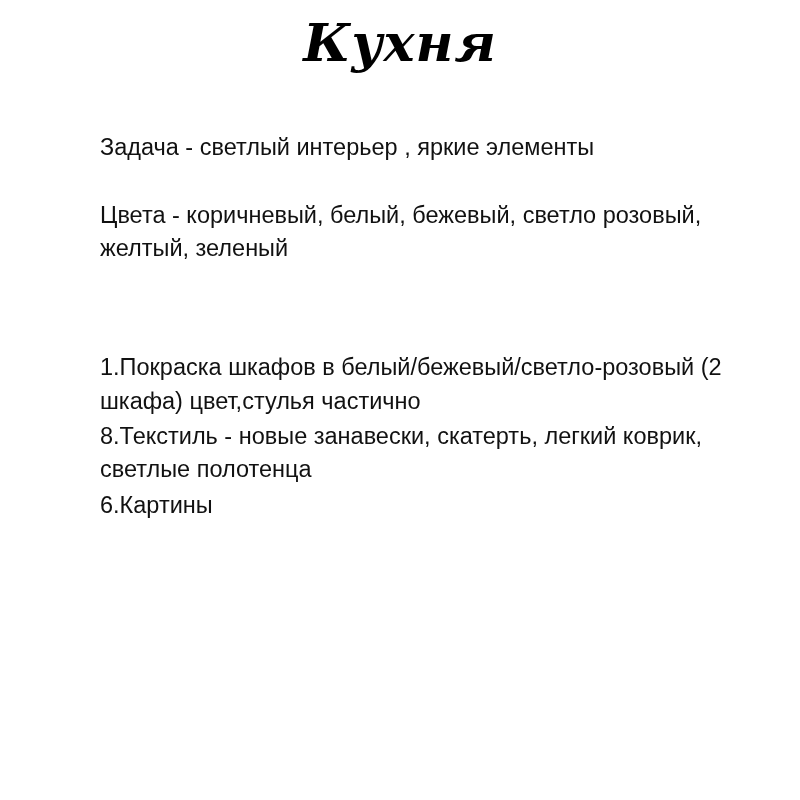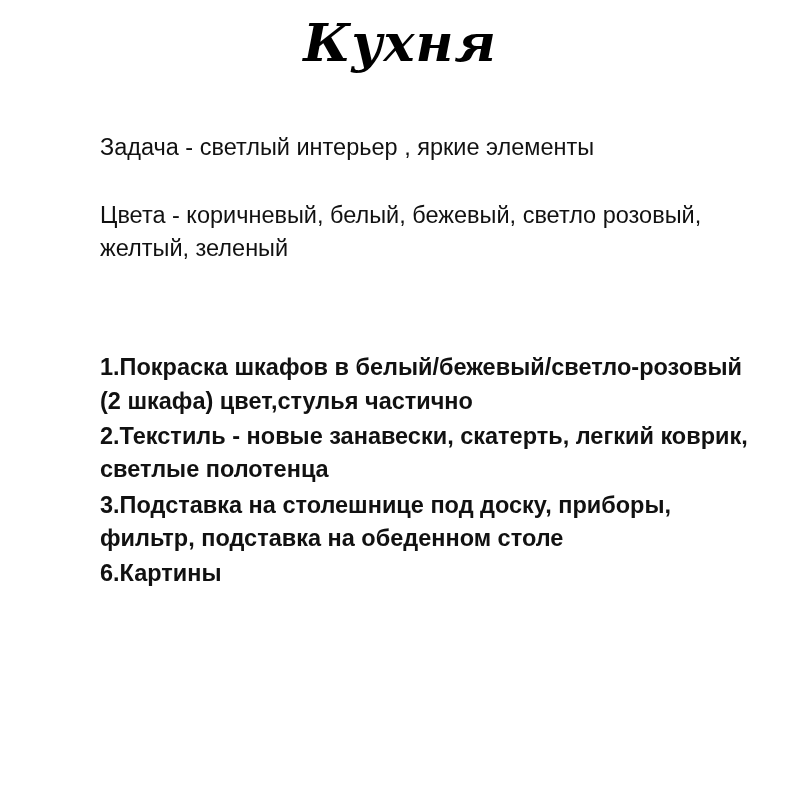--- a/index.html
+++ b/index.html
@@ -46,40 +46,38 @@
   }
   .para.second {
     margin-bottom: 8px;
   }
   .list {
     margin-top: 86px;
     font-size: 23.5px;
     line-height: 1.42;
     color: #111111;
     max-width: 660px;
-    font-weight: bold;
   }
   .list-item {
     margin: 0 0 2px 0;
   }
 </style>
 </head>
 <body>
 
 <div class="page">
 
   <h1 class="title">Кухня</h1>
 
   <div class="body-block">
 
     <p class="para">Задача - светлый интерьер , яркие элементы</p>
 
     <p class="para second">Цвета - коричневый, белый, бежевый, светло розовый, желтый, зеленый</p>
 
     <div class="list">
       <p class="list-item">1.Покраска шкафов в белый/бежевый/светло-розовый (2 шкафа) цвет,стулья частично</p>
-      <p class="list-item">2.Текстиль - новые занавески, скатерть, легкий коврик, светлые полотенца</p>
-      <p class="list-item">3.Подставка на столешнице под доску, приборы, фильтр, подставка на обеденном столе</p>
+      <p class="list-item">8.Текстиль - новые занавески, скатерть, легкий коврик, светлые полотенца</p>
       <p class="list-item">6.Картины</p>
     </div>
 
   </div>
 </div>
 
 </body></html>

